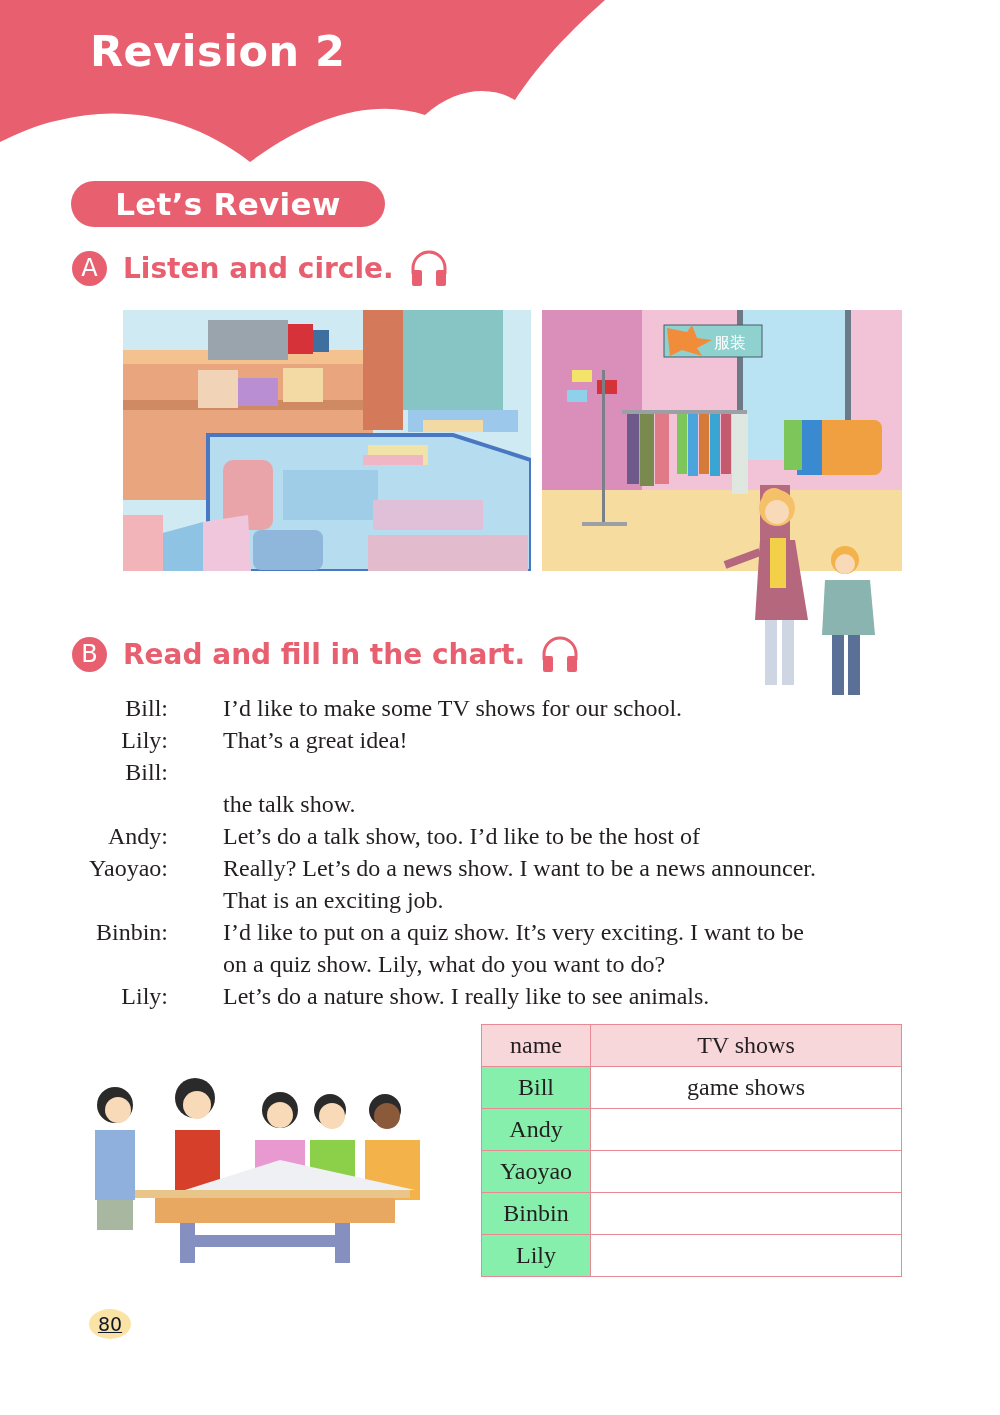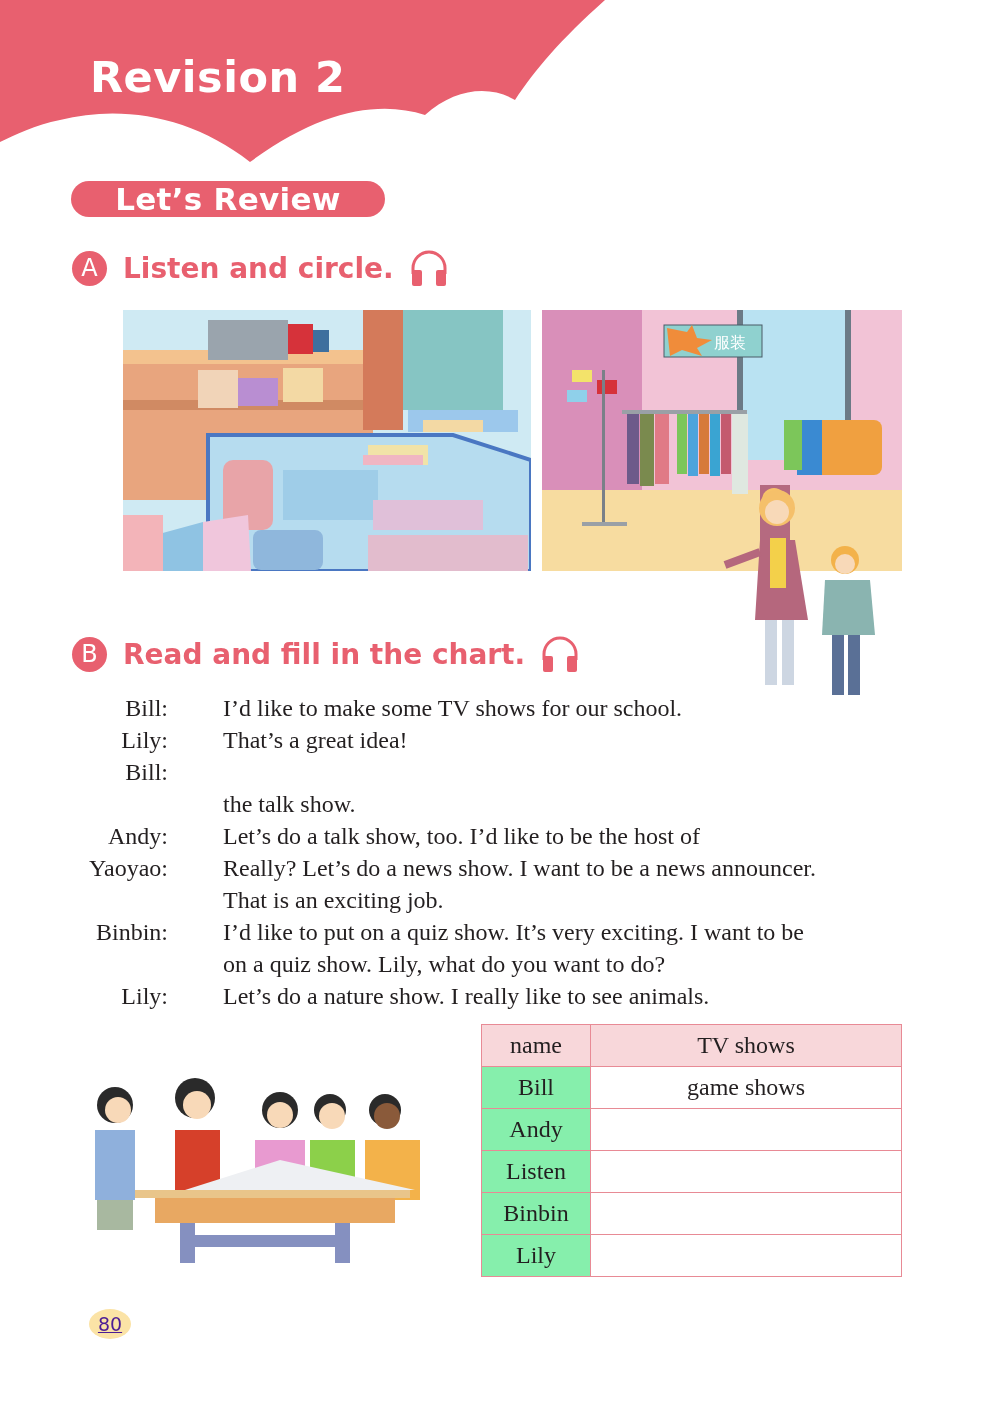--- a/index.html
+++ b/index.html
@@ -4,26 +4,26 @@
 <style>
   html, body { margin: 0; padding: 0; }
   body {
     width: 1000px; height: 1415px; position: relative; overflow: hidden;
     background: #ffffff;
     font-family: "Liberation Serif", serif;
     color: #231f20;
   }
   .banner { position: absolute; left: 0; top: 0; width: 620px; height: 170px; }
   .banner-title {
-    position: absolute; left: 90px; top: 52px;
+    position: absolute; left: 90px; top: 26px;
     font-family: "DejaVu Sans", sans-serif; font-weight: bold;
     font-size: 43px; color: #ffffff; letter-spacing: 0.5px;
   }
   .review-pill {
-    position: absolute; left: 71px; top: 181px; width: 314px; height: 36px;
+    position: absolute; left: 71px; top: 181px; width: 314px; height: 46px;
     background: #e8606f; border-radius: 23px;
     display: flex; align-items: center; justify-content: center;
   }
   .review-pill span {
     font-family: "DejaVu Sans", sans-serif; font-weight: bold;
     font-size: 31px; color: #ffffff; letter-spacing: 0.3px;
   }
   .section-head {
     position: absolute; display: flex; align-items: center;
     font-family: "DejaVu Sans", sans-serif; font-weight: bold;
@@ -53,21 +53,21 @@
   }
   .chart-table td {
     border: 1.5px solid #e88a95; height: 41px; text-align: center; padding: 0;
   }
   .chart-table td.name-col { width: 108px; background: #86efac; }
   .chart-table tr.header td { background: #f8d7da; }
 
   .page-num {
     position: absolute; left: 89px; top: 1309px; width: 42px; height: 30px;
     border-radius: 50%; background: #fbe3a6;
-    font-family: "DejaVu Sans", sans-serif; font-size: 19px; color: #4c1d95;
+    font-family: "DejaVu Sans", sans-serif; font-size: 19px; color: #0f172a;
     display: flex; align-items: center; justify-content: center; text-decoration: underline;
   }
 </style>
 </head>
 <body>
 
 <svg class="banner" viewBox="0 0 620 170">
   <path d="M0 0 H605 C560 40 535 70 515 100 C490 85 455 88 425 115 C380 100 320 110 250 162 C190 115 120 105 60 120 C35 125 15 135 0 142 Z" fill="#e8606f"></path>
 </svg>
 <div class="banner-title">Revision 2</div>
@@ -252,21 +252,21 @@
   </tr>
   <tr>
     <td class="name-col">Bill</td>
     <td>game shows</td>
   </tr>
   <tr>
     <td class="name-col">Andy</td>
     <td></td>
   </tr>
   <tr>
-    <td class="name-col">Listen</td>
+    <td class="name-col">Yaoyao</td>
     <td></td>
   </tr>
   <tr>
     <td class="name-col">Binbin</td>
     <td></td>
   </tr>
   <tr>
     <td class="name-col">Lily</td>
     <td></td>
   </tr>

